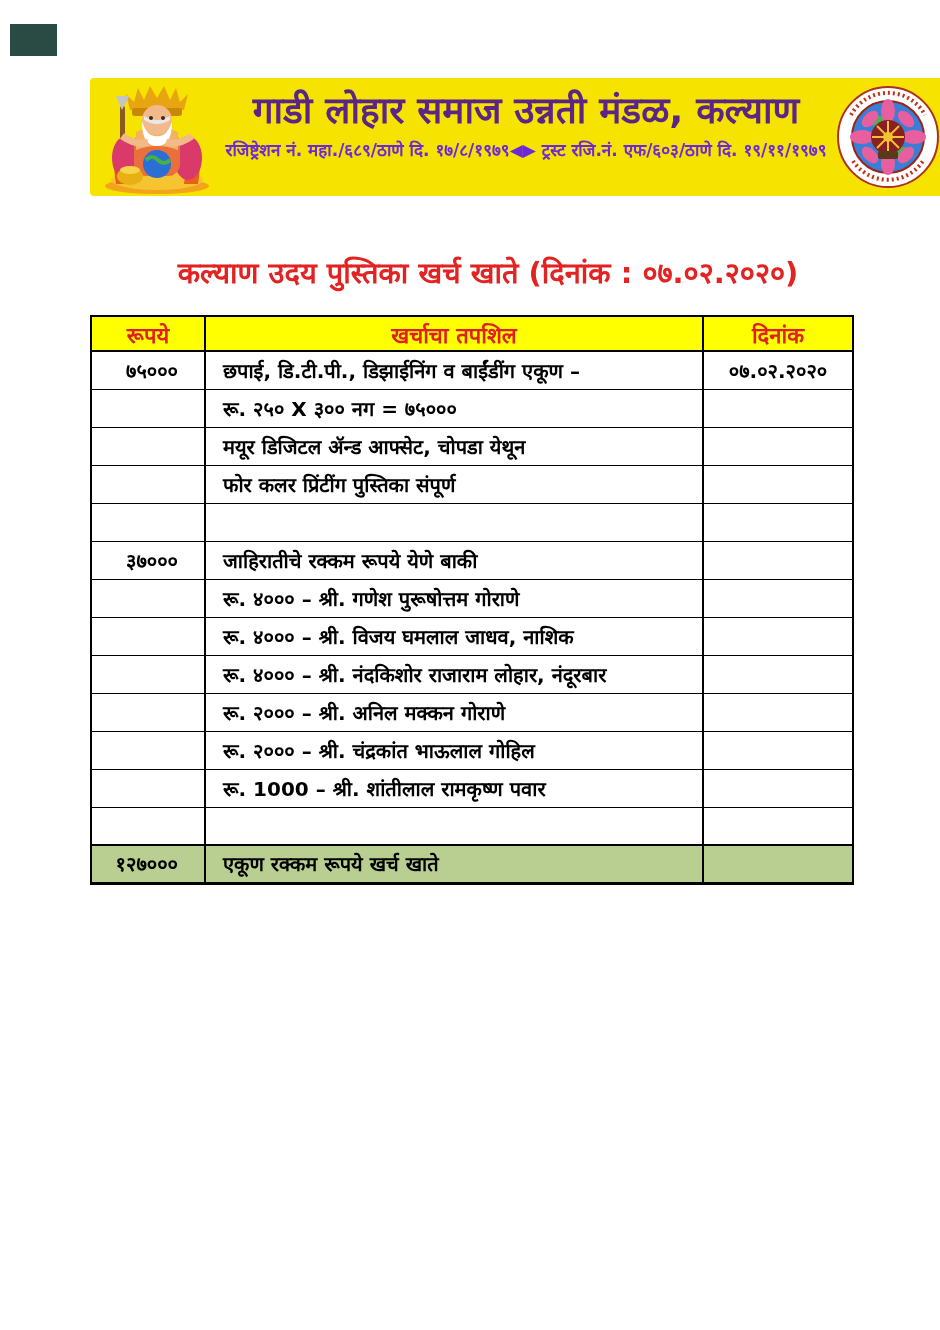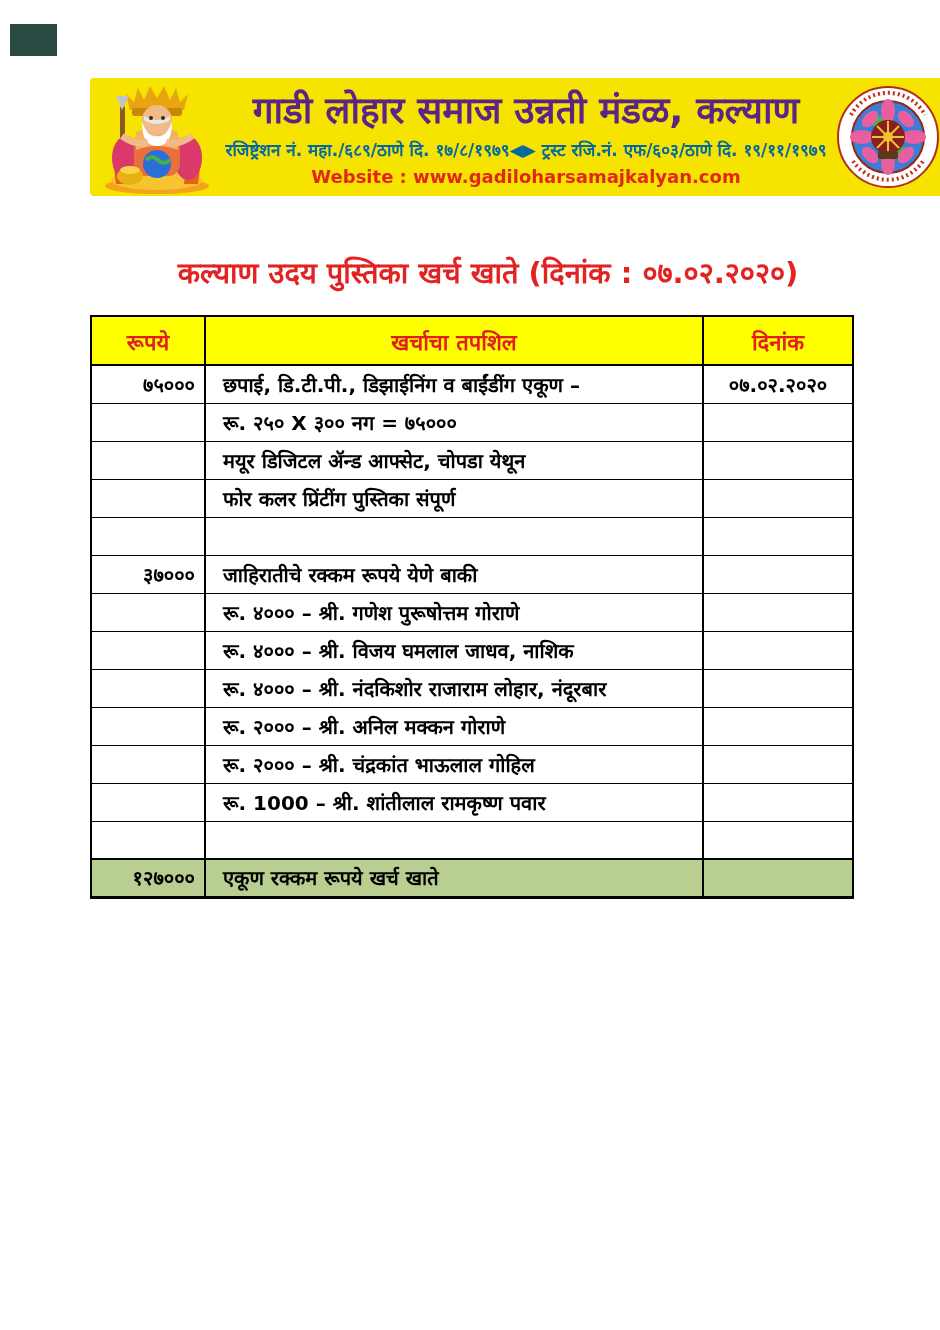--- a/index.html
+++ b/index.html
@@ -15,48 +15,48 @@
     background:#f6e300; border-radius:4px;margin-left:44px;
   }
   .banner-art-left { position:absolute; left:6px; top:2px; width:122px; height:114px; }
   .banner-art-right { position:absolute; right:5px; top:7px; width:102px; height:104px; }
   .banner-text { position:absolute; left:130px; right:112px; top:0; height:100%; text-align:center; }
   .banner-title {
     margin-top:13px; font-size:37px; line-height:40px; font-weight:bold;
     color:#5b2588; letter-spacing:0px; white-space:nowrap;
   }
   .banner-reg {
-    margin-top:7px; font-size:17px; font-weight:bold; color:#0369a1; white-space:nowrap;
+    margin-top:7px; font-size:17px; font-weight:bold; color:#6d28d9; white-space:nowrap;
   }
   .banner-web {
     margin-top:5px; font-size:18px; font-weight:bold; color:#e2261c;
   }
 
   .doc-title {
     position:absolute; left:0; top:252px; width:940px; text-align:center;
     font-size:29px; font-weight:bold; color:#e32222;padding-left:36px;
   }
 
   table.expense {
     position:absolute; left:90px; top:315px; width:762px;
     border-collapse:collapse; table-layout:fixed;
     border:2px solid #000;
   }
   table.expense col.c-amount { width:114px; }
   table.expense col.c-detail { width:498px; }
   table.expense col.c-date  { width:150px; }
   table.expense th {
     background:#ffff00; color:#e01f1f; font-size:22px; font-weight:bold;
-    height:49px; border:2px solid #000; text-align:center; vertical-align:middle;
+    height:35px; border:2px solid #000; text-align:center; vertical-align:middle;
   }
   table.expense td {
     border:1px solid #000; height:38px; font-size:20px; font-weight:bold;
     color:#000; vertical-align:middle; overflow:hidden; white-space:nowrap;
   }
-  table.expense td.amount { text-align:right; padding-right:9px; }
+  table.expense td.amount { text-align:right; padding-right:26px; }
   table.expense td.detail { text-align:left; padding-left:17px; }
   table.expense td.date   { text-align:center; }
   table.expense td { border-left-width:2px; border-right-width:2px; }
   table.expense tr.total td { background:#b9cf92; border-top:2px solid #000; border-bottom:3px solid #000;margin-top:12px; }
 </style>
 </head>
 <body>
 
 <div class="corner-mark"></div>
 
@@ -84,21 +84,20 @@
     <path d="M96 56 Q82 66 70 62" stroke="#f2b98a" stroke-width="7" fill="none"></path>
     <circle cx="61" cy="84" r="14" fill="#2a6fd4"></circle>
     <path d="M50 80 Q56 74 62 80 Q68 86 74 80" stroke="#46b04a" stroke-width="4" fill="none"></path>
     <ellipse cx="34" cy="96" rx="13" ry="9" fill="#e8b012"></ellipse>
     <ellipse cx="34" cy="90" rx="10" ry="4" fill="#f7d44a"></ellipse>
   </svg>
 
   <div class="banner-text">
     <div class="banner-title">गाडी लोहार समाज उन्नती मंडळ, कल्याण</div>
     <div class="banner-reg">रजिष्ट्रेशन नं. महा./६८९/ठाणे दि. १७/८/१९७९◀▶ ट्रस्ट रजि.नं. एफ/६०३/ठाणे दि. १९/११/१९७९</div>
-    <div class="banner-web">Website : www.gadiloharsamajkalyan.com</div>
   </div>
 
   <svg class="banner-art-right" viewBox="0 0 102 104">
     <circle cx="51" cy="52" r="50" fill="#ffffff" stroke="#b03020" stroke-width="2"></circle>
     <circle cx="51" cy="52" r="36" fill="#3a7fd5" stroke="#9a2418" stroke-width="2"></circle>
     <path d="M25 36 Q38 26 50 34 Q40 46 25 36 Z" fill="#49b257"></path>
     <path d="M74 64 Q64 76 52 70 Q60 58 74 64 Z" fill="#49b257"></path>
     <g fill="#e85fa0">
       <ellipse cx="51" cy="26" rx="7" ry="12"></ellipse>
       <ellipse cx="51" cy="78" rx="7" ry="12"></ellipse>

